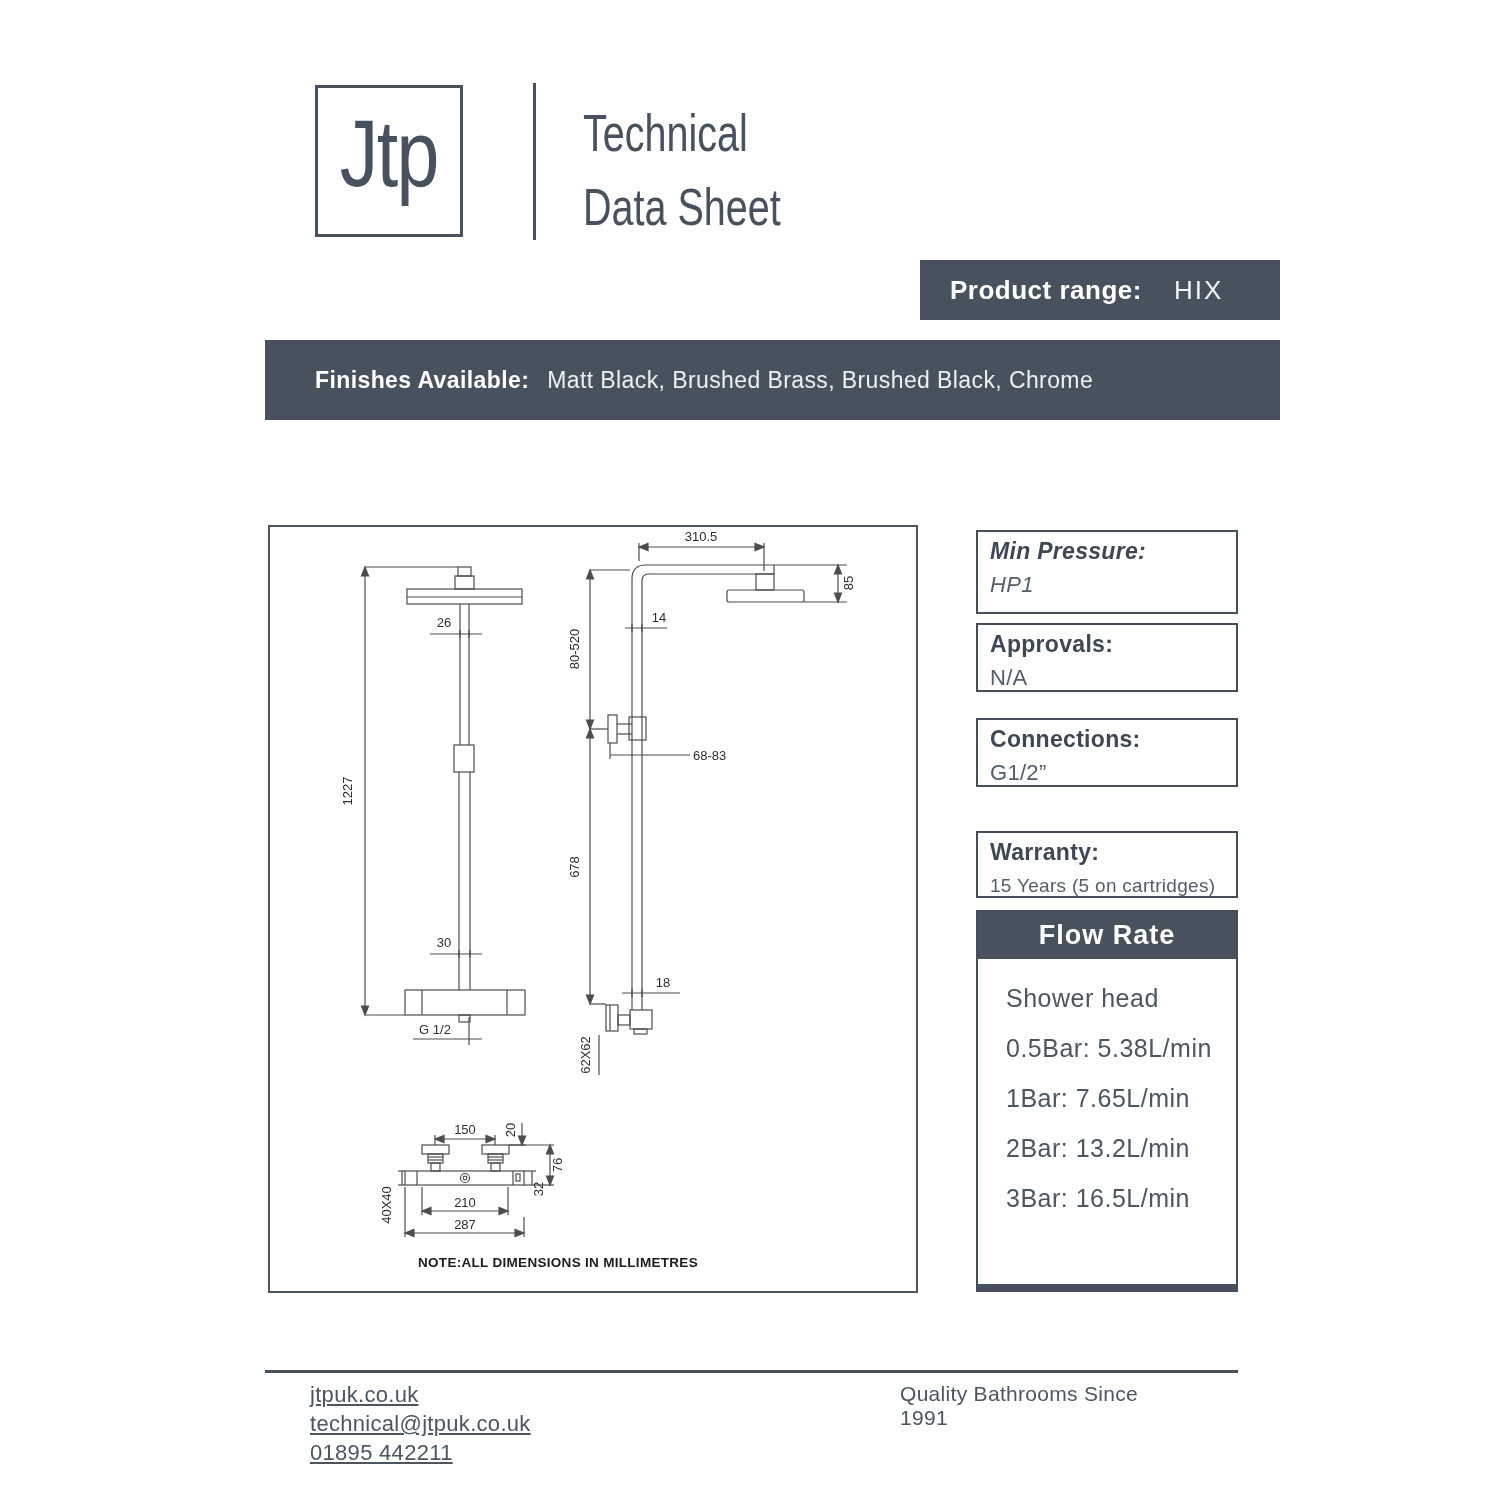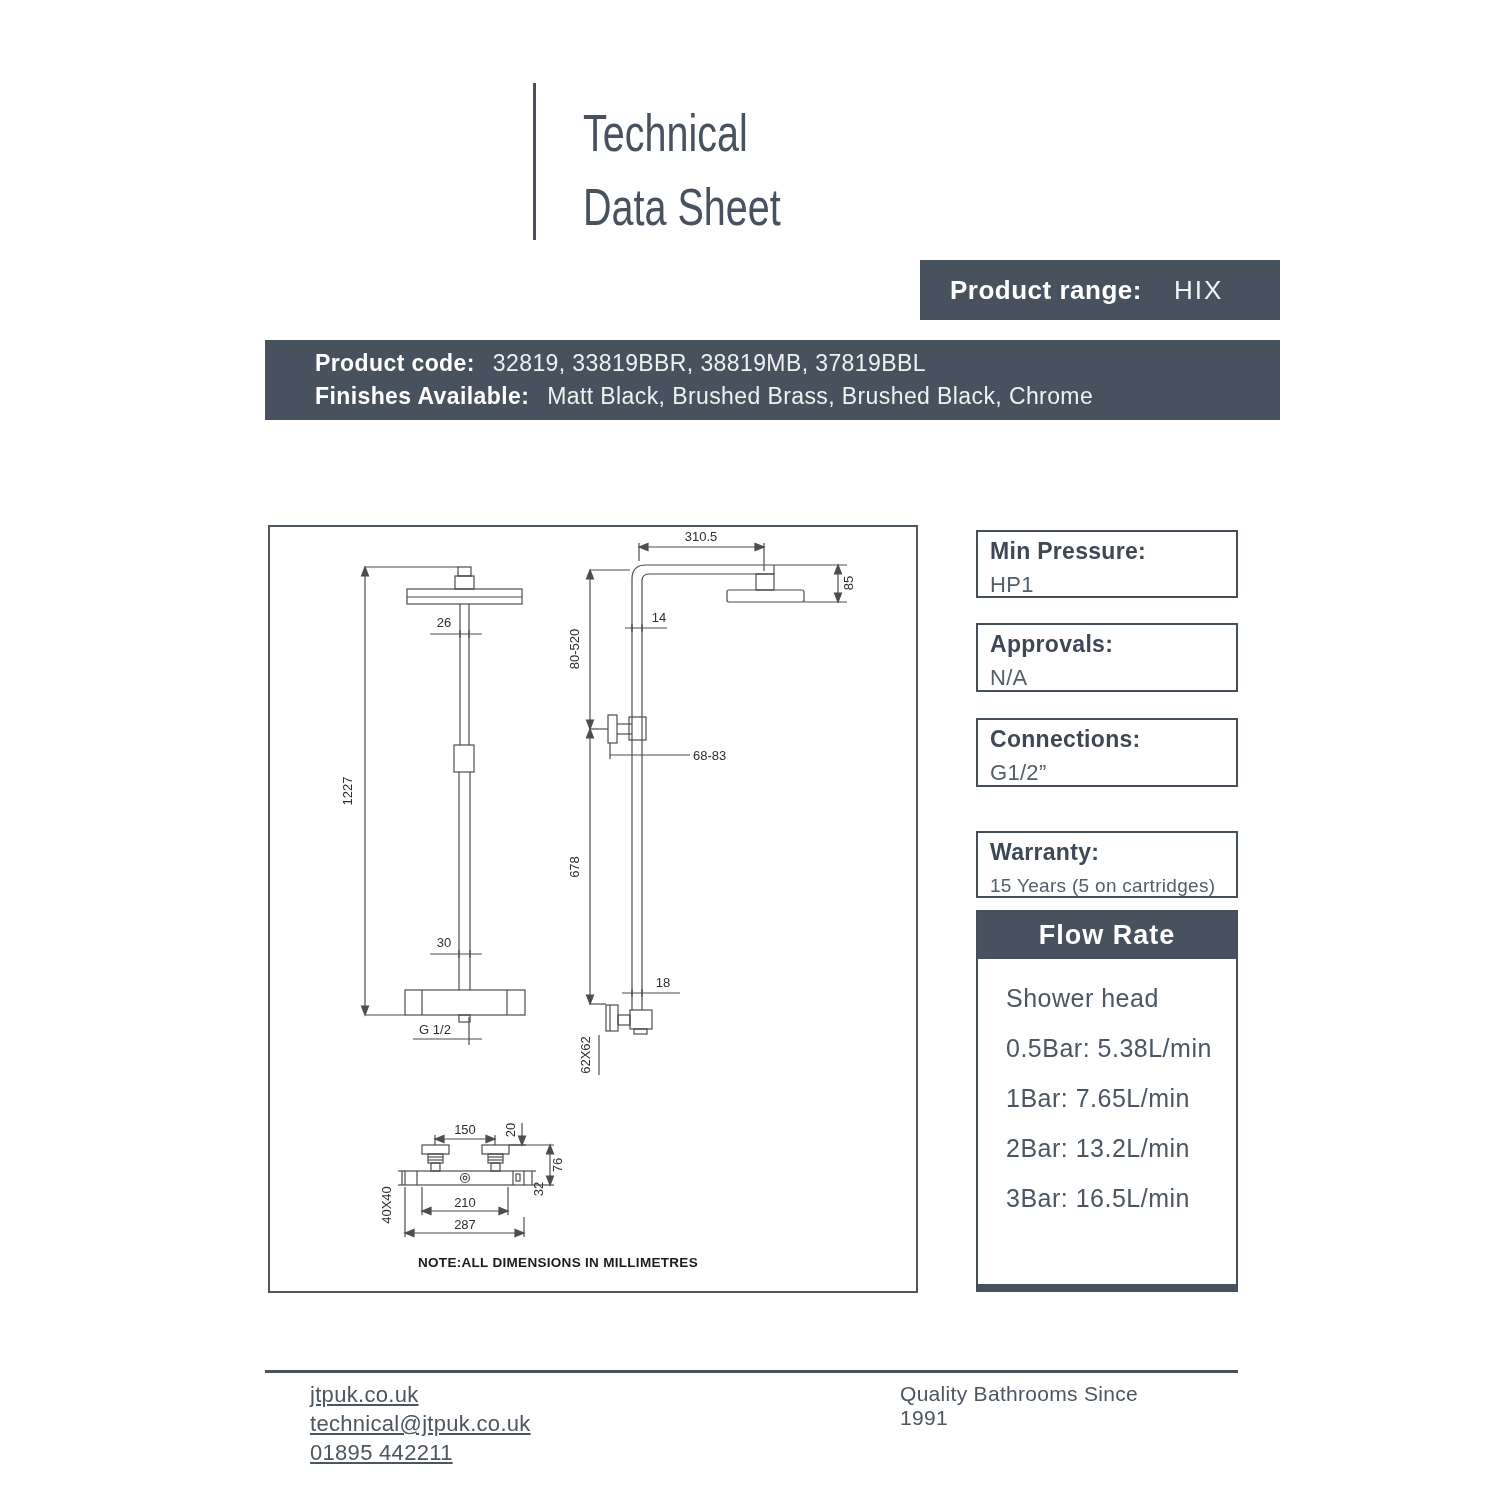--- a/index.html
+++ b/index.html
@@ -32,21 +32,21 @@
   .drawing-box { position:absolute; left:268px; top:525px; width:650px; height:768px;
                  border:2px solid #4d5760; background:#fff; }
   svg text { font-family:"Liberation Sans", sans-serif; font-size:13px; fill:#2e2e2e; }
   svg .note { font-size:13.5px; font-weight:600; fill:#1c1c1c; letter-spacing:.3px; }
 
   
   .spec-box { position:absolute; left:976px; width:262px; border:2px solid #454f5a; background:#fff;
               padding:6px 0 0 12px; }
   .spec-box .lbl { font-size:23px; font-weight:700; color:#3d4854; letter-spacing:.3px; }
   .spec-box .val { font-size:22px; color:#525e69; margin-top:7px; letter-spacing:.3px; }
-  .spec-box.b1 { top:530px; height:68px; }
+  .spec-box.b1 { top:530px; height:84px;font-style:italic; }
   .spec-box.b2 { top:623px; height:69px; }
   .spec-box.b3 { top:718px; height:69px; }
   .spec-box.b4 { top:818px; height:67px;margin-top:13px; }
   .spec-box.b4 .val { font-size:19px; margin-top:9px; }
 
   .flow-box { position:absolute; left:976px; top:910px; width:262px; height:382px;
               border:2px solid #454f5a; border-bottom:8px solid #47525e; background:#fff; }
   .flow-head { height:47px; background:#47525e; display:flex; align-items:center; justify-content:center; }
   .flow-head span { color:#fff; font-size:27px; font-weight:700; letter-spacing:1px; }
   .flow-body { padding:14px 0 0 28px; }
@@ -58,35 +58,35 @@
   .footer-left { position:absolute; left:310px; top:1380px; }
   .footer-left div { font-size:22px; color:#4b5661; line-height:29px; letter-spacing:.3px;text-decoration:underline; }
   .footer-right { position:absolute; left:900px; top:1382px; width:285px; 
                   font-size:21px; color:#4b5661; letter-spacing:.3px; }
 </style>
 </head>
 <body>
 
 <div class="page">
 
+  <div class="logo-box">
+    <span class="logo-text">Jtp</span>
+  </div>
   <div class="header-sep"></div>
   <div class="doc-title">
     <span class="line">Technical</span>
     <span class="line">Data Sheet</span>
   </div>
 
   <div class="range-bar">
     <span class="lbl">Product range:</span>
     <span class="val">HIX</span>
   </div>
 
   <div class="code-bar">
-    <div class="row">
-      <b>Product code:</b><span>32819, 33819BBR, 38819MB, 37819BBL</span>
-    </div>
     <div class="row">
       <b>Finishes Available:</b><span>Matt Black, Brushed Brass, Brushed Black, Chrome</span>
     </div>
   </div>
 
   <div class="drawing-box">
     <svg width="646" height="764" viewBox="0 0 646 764">
       <g stroke="#4d4d4d" stroke-width="1.2" fill="none">
 
         <g>

